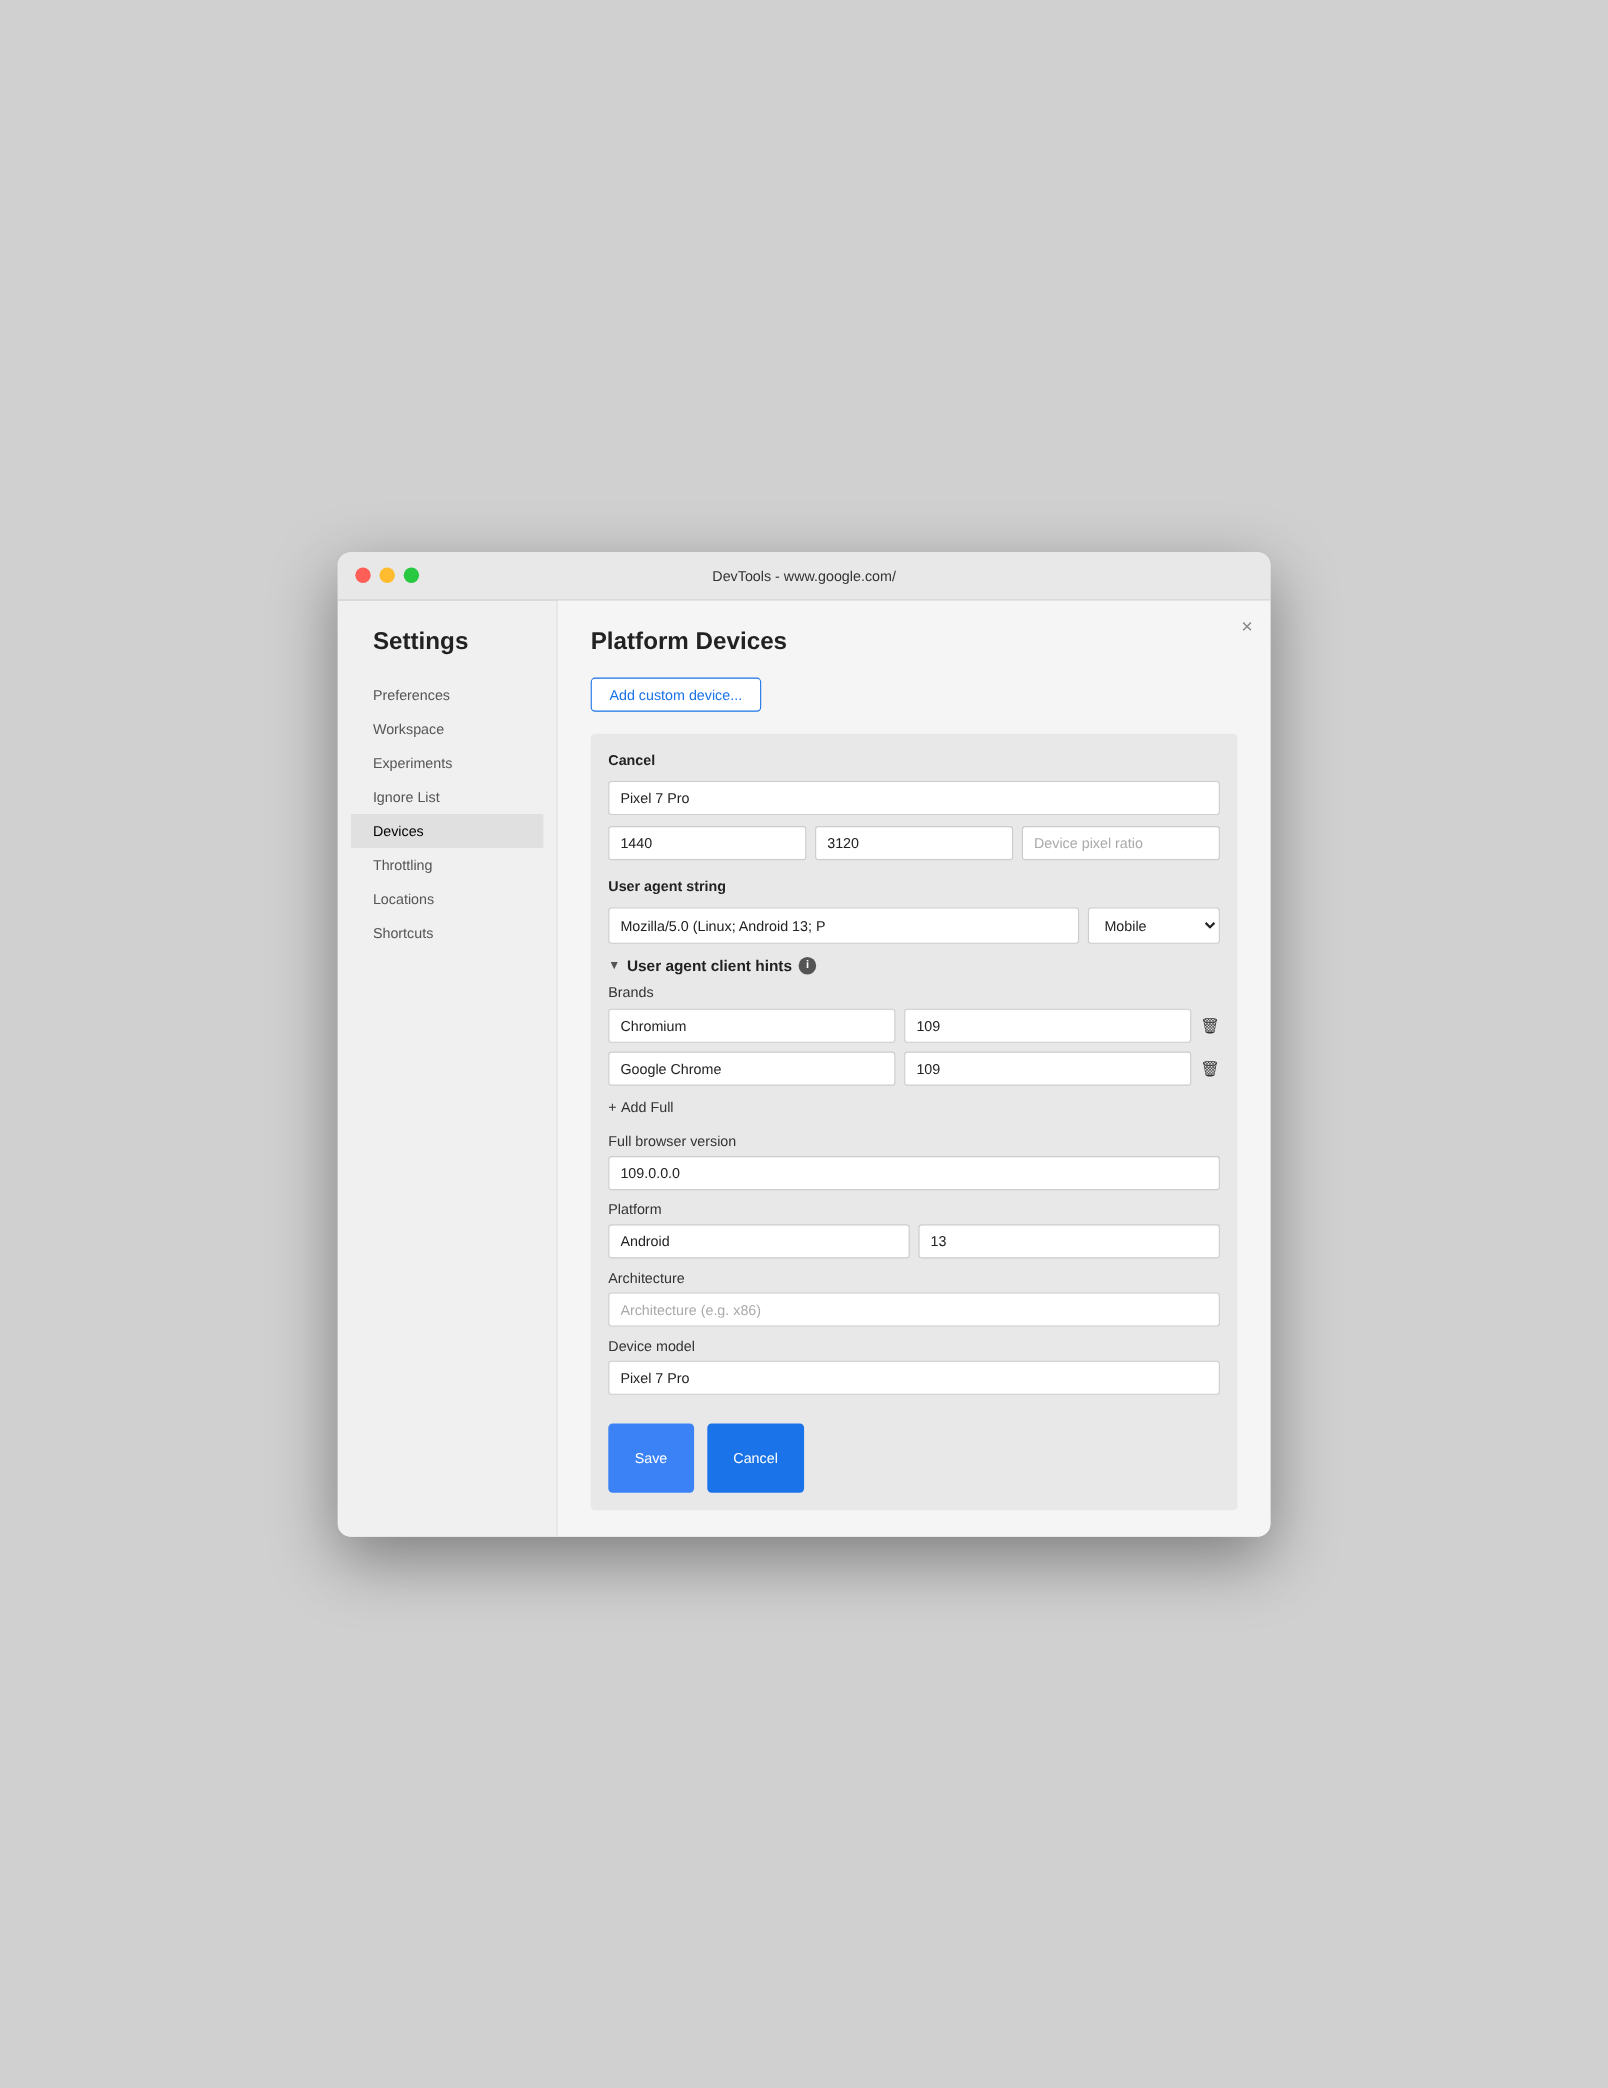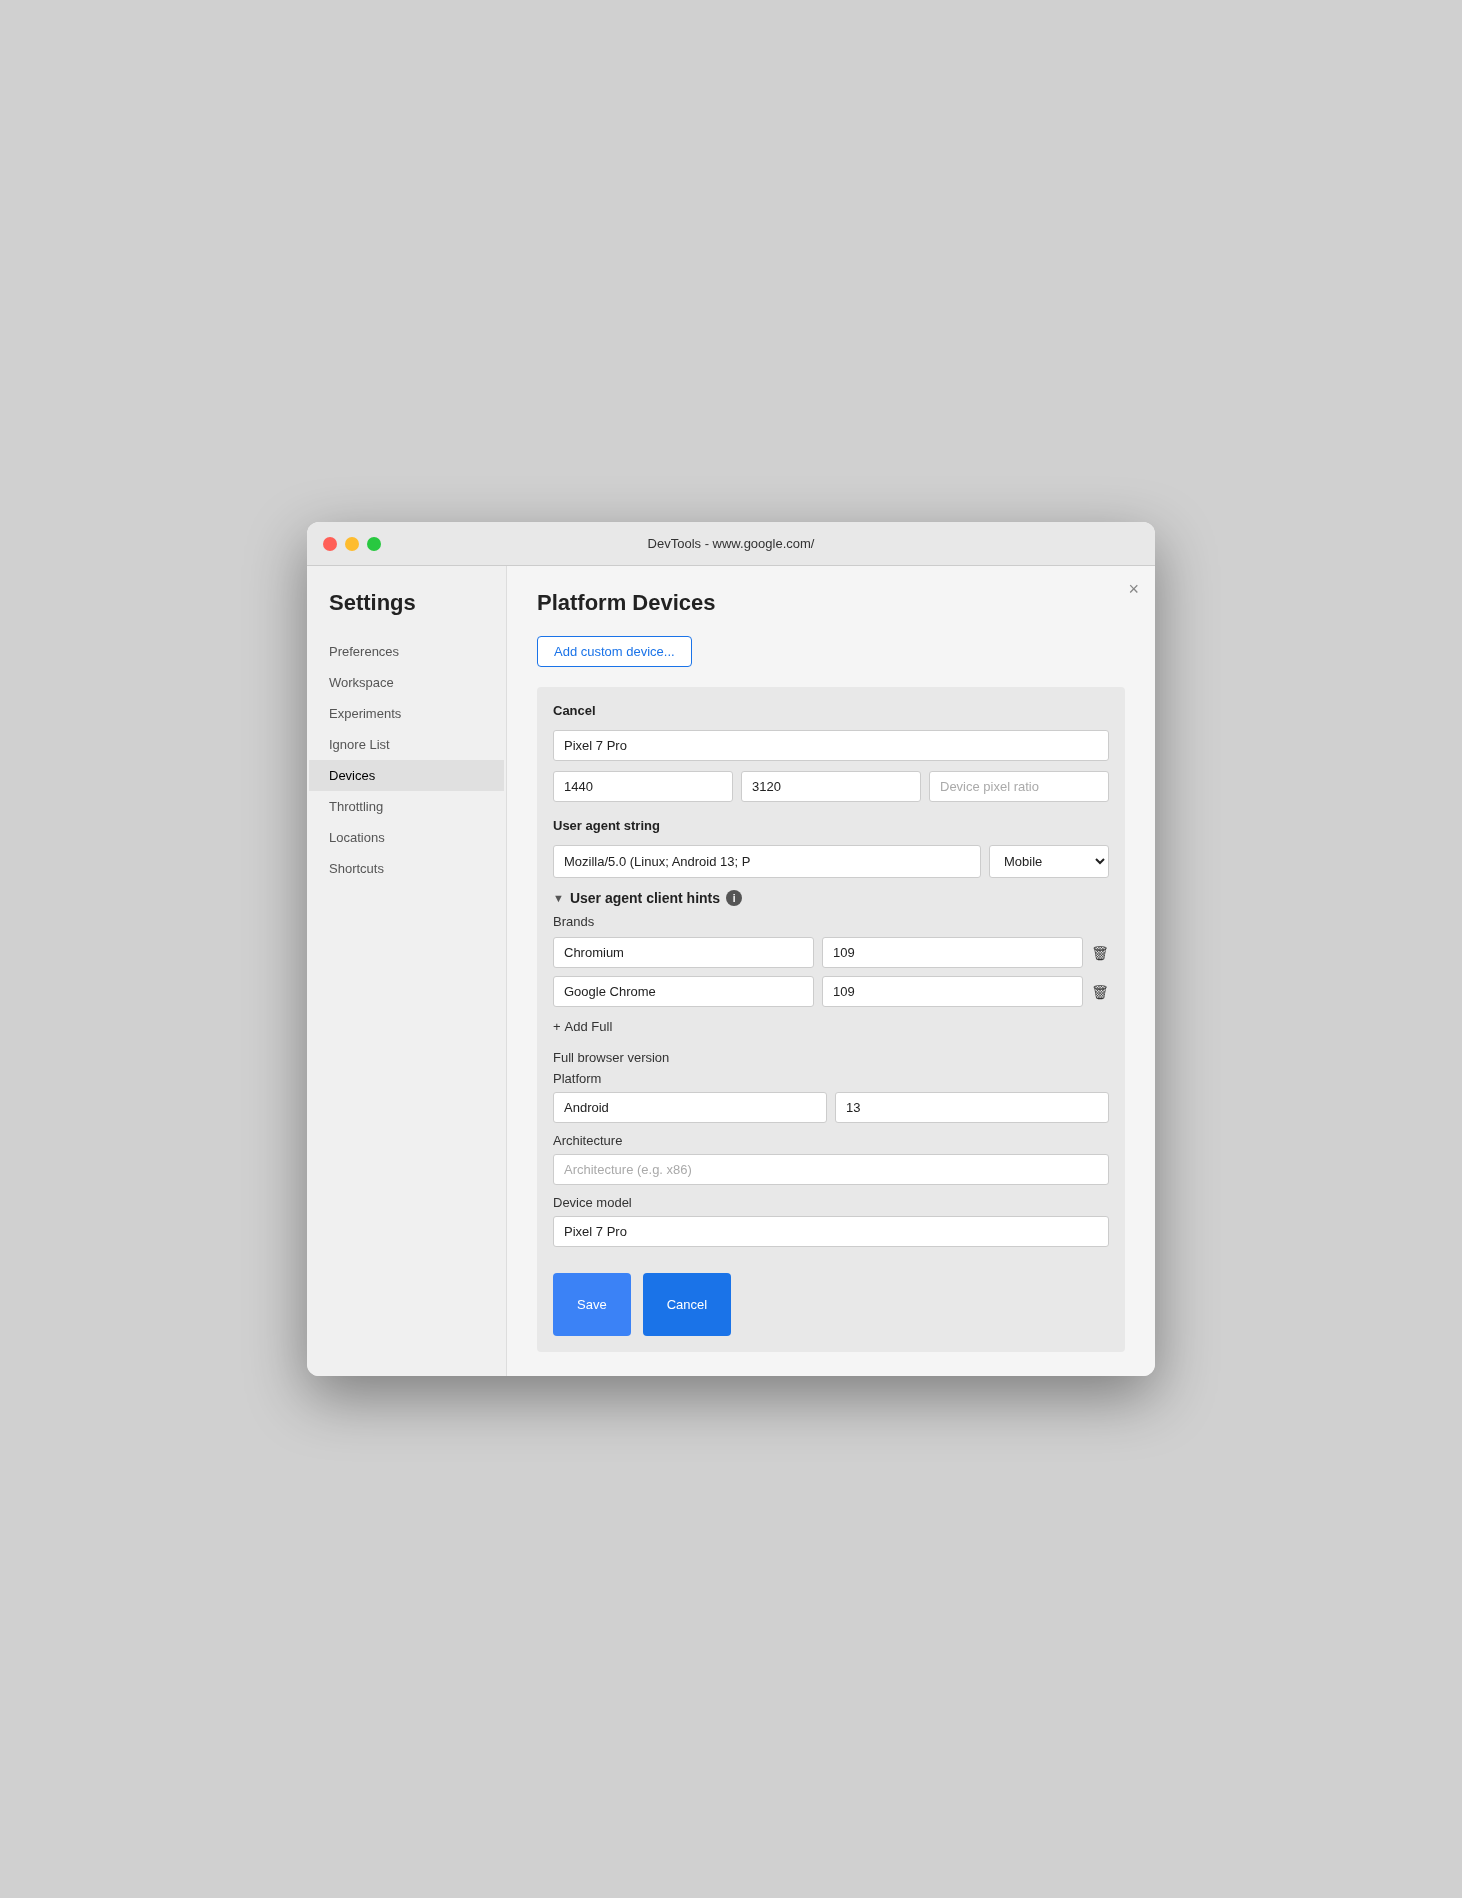--- a/index.html
+++ b/index.html
@@ -55,21 +55,21 @@
     }
 
     .window-body {
       display: flex;
       height: calc(100% - 44px);
     }
 
     .sidebar {
       width: 200px;
       background: #f0f0f0;
-      padding: 24px 2px;
+      padding: 24px 12px;
       border-right: 1px solid #ddd;
       flex-shrink: 0;
     }
 
     .sidebar-title {
       font-size: 22px;
       font-weight: 600;
       color: #222;
       padding: 0 20px 20px 20px;
     }
@@ -406,20 +406,21 @@
             <input class="form-input version-input" type="text" value="109" style="">
             <span class="delete-icon">🗑</span>
           </div>
 
           <button class="add-brand-btn">
             <span>+</span>
             <span>Add Full</span>
           </button>
 
           <div class="sub-label">Full browser version</div>
+          <input class="form-input" type="text" value="109.0.0.0" style="">
 
           <div class="sub-label">Platform</div>
           <div class="platform-row">
             <input class="form-input" type="text" value="Android" style="">
             <input class="form-input" type="text" value="13" style="">
           </div>
 
           <div class="sub-label">Architecture</div>
           <input class="form-input" type="text" placeholder="Architecture (e.g. x86)" style="">
 

